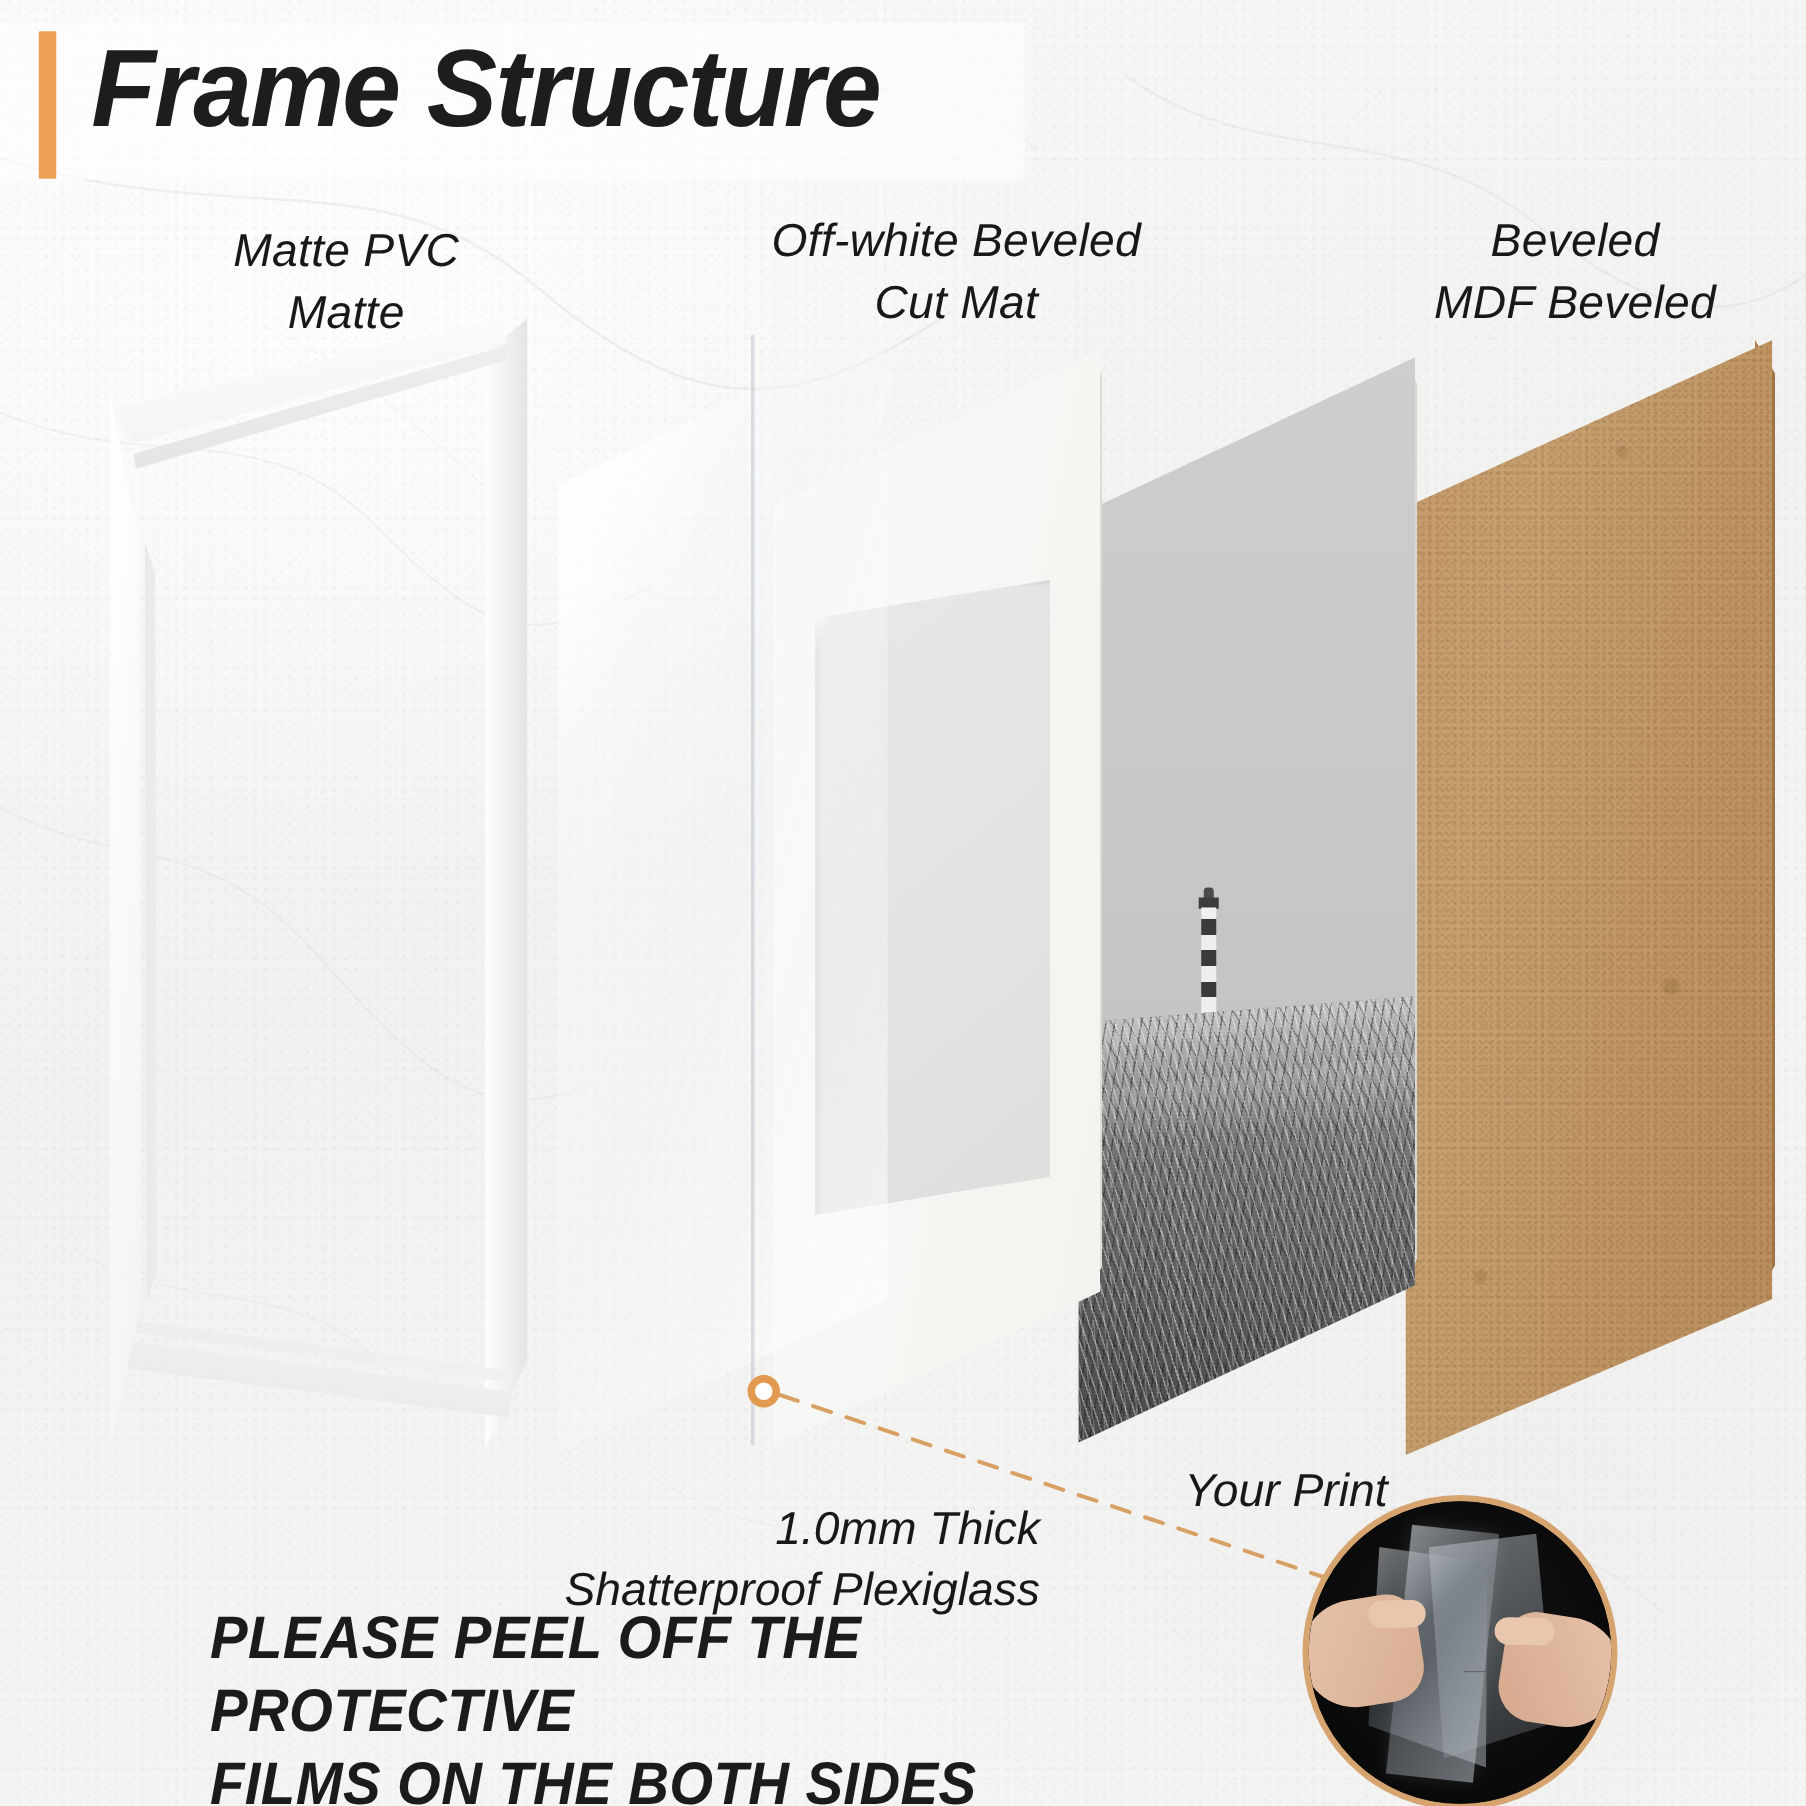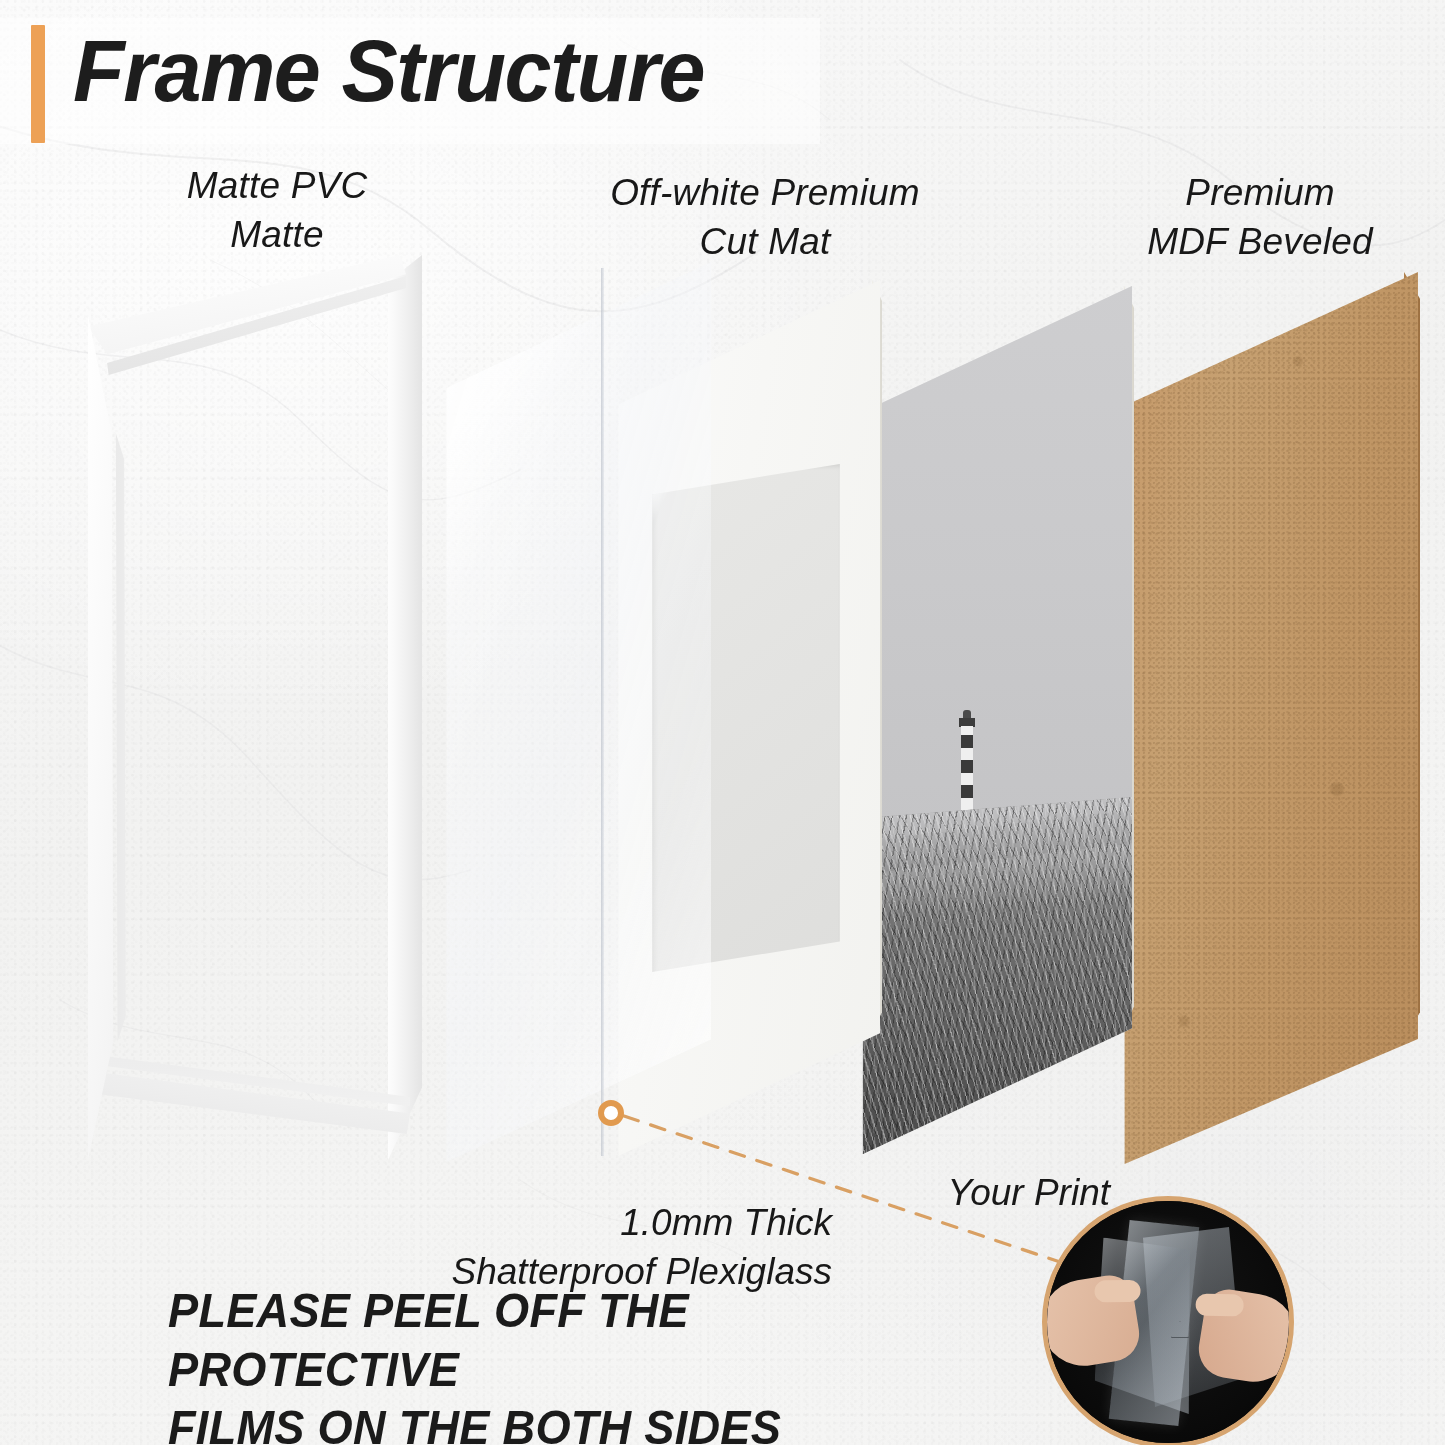--- a/index.html
+++ b/index.html
@@ -48,21 +48,21 @@
     font-stretch:condensed;
     transform:scaleX(.96);transform-origin:left top;
     white-space:nowrap;
   }
 
   
   .part-label{
     position:absolute;text-align:center;color:#181818;
     font-size:37px;line-height:1.33;font-weight:400;letter-spacing:.2px;
   }
-  #lbl-frame{left:112px;top:161px;width:330px;text-align:center;}
+  #lbl-frame{left:112px;top:176px;width:330px;text-align:center;}
   #lbl-mat  {left:530px;top:168px;width:470px;}
   #lbl-mdf  {left:1090px;top:168px;width:340px;}
 
   
   .layer{position:absolute;}
 
   
   #mdf{
     left:1118px;top:272px;width:300px;height:892px;
     clip-path:polygon(2.2% 15.0%, 100% 0%, 100% 86%, 2.2% 100%);
@@ -342,25 +342,25 @@
 
   <div class="title-band"></div>
   <div class="accent-bar"></div>
   <div class="page-title">Frame Structure</div>
 
   <div class="part-label" id="lbl-frame">
     <div>Matte PVC</div>
     <div>Matte</div>
   </div>
   <div class="part-label" id="lbl-mat">
-    <div>Off-white Premium</div>
+    <div>Off-white Beveled</div>
     <div>Cut Mat</div>
   </div>
   <div class="part-label" id="lbl-mdf">
-    <div>Premium</div>
+    <div>Beveled</div>
     <div>MDF Beveled</div>
   </div>
 
   <div class="layer" id="mdf-edge"></div>
   <div class="layer" id="mdf">
     <div class="mdf-speckle"></div>
   </div>
 
   <div class="layer" id="print-edge"></div>
   <div class="layer" id="print-wrap">

